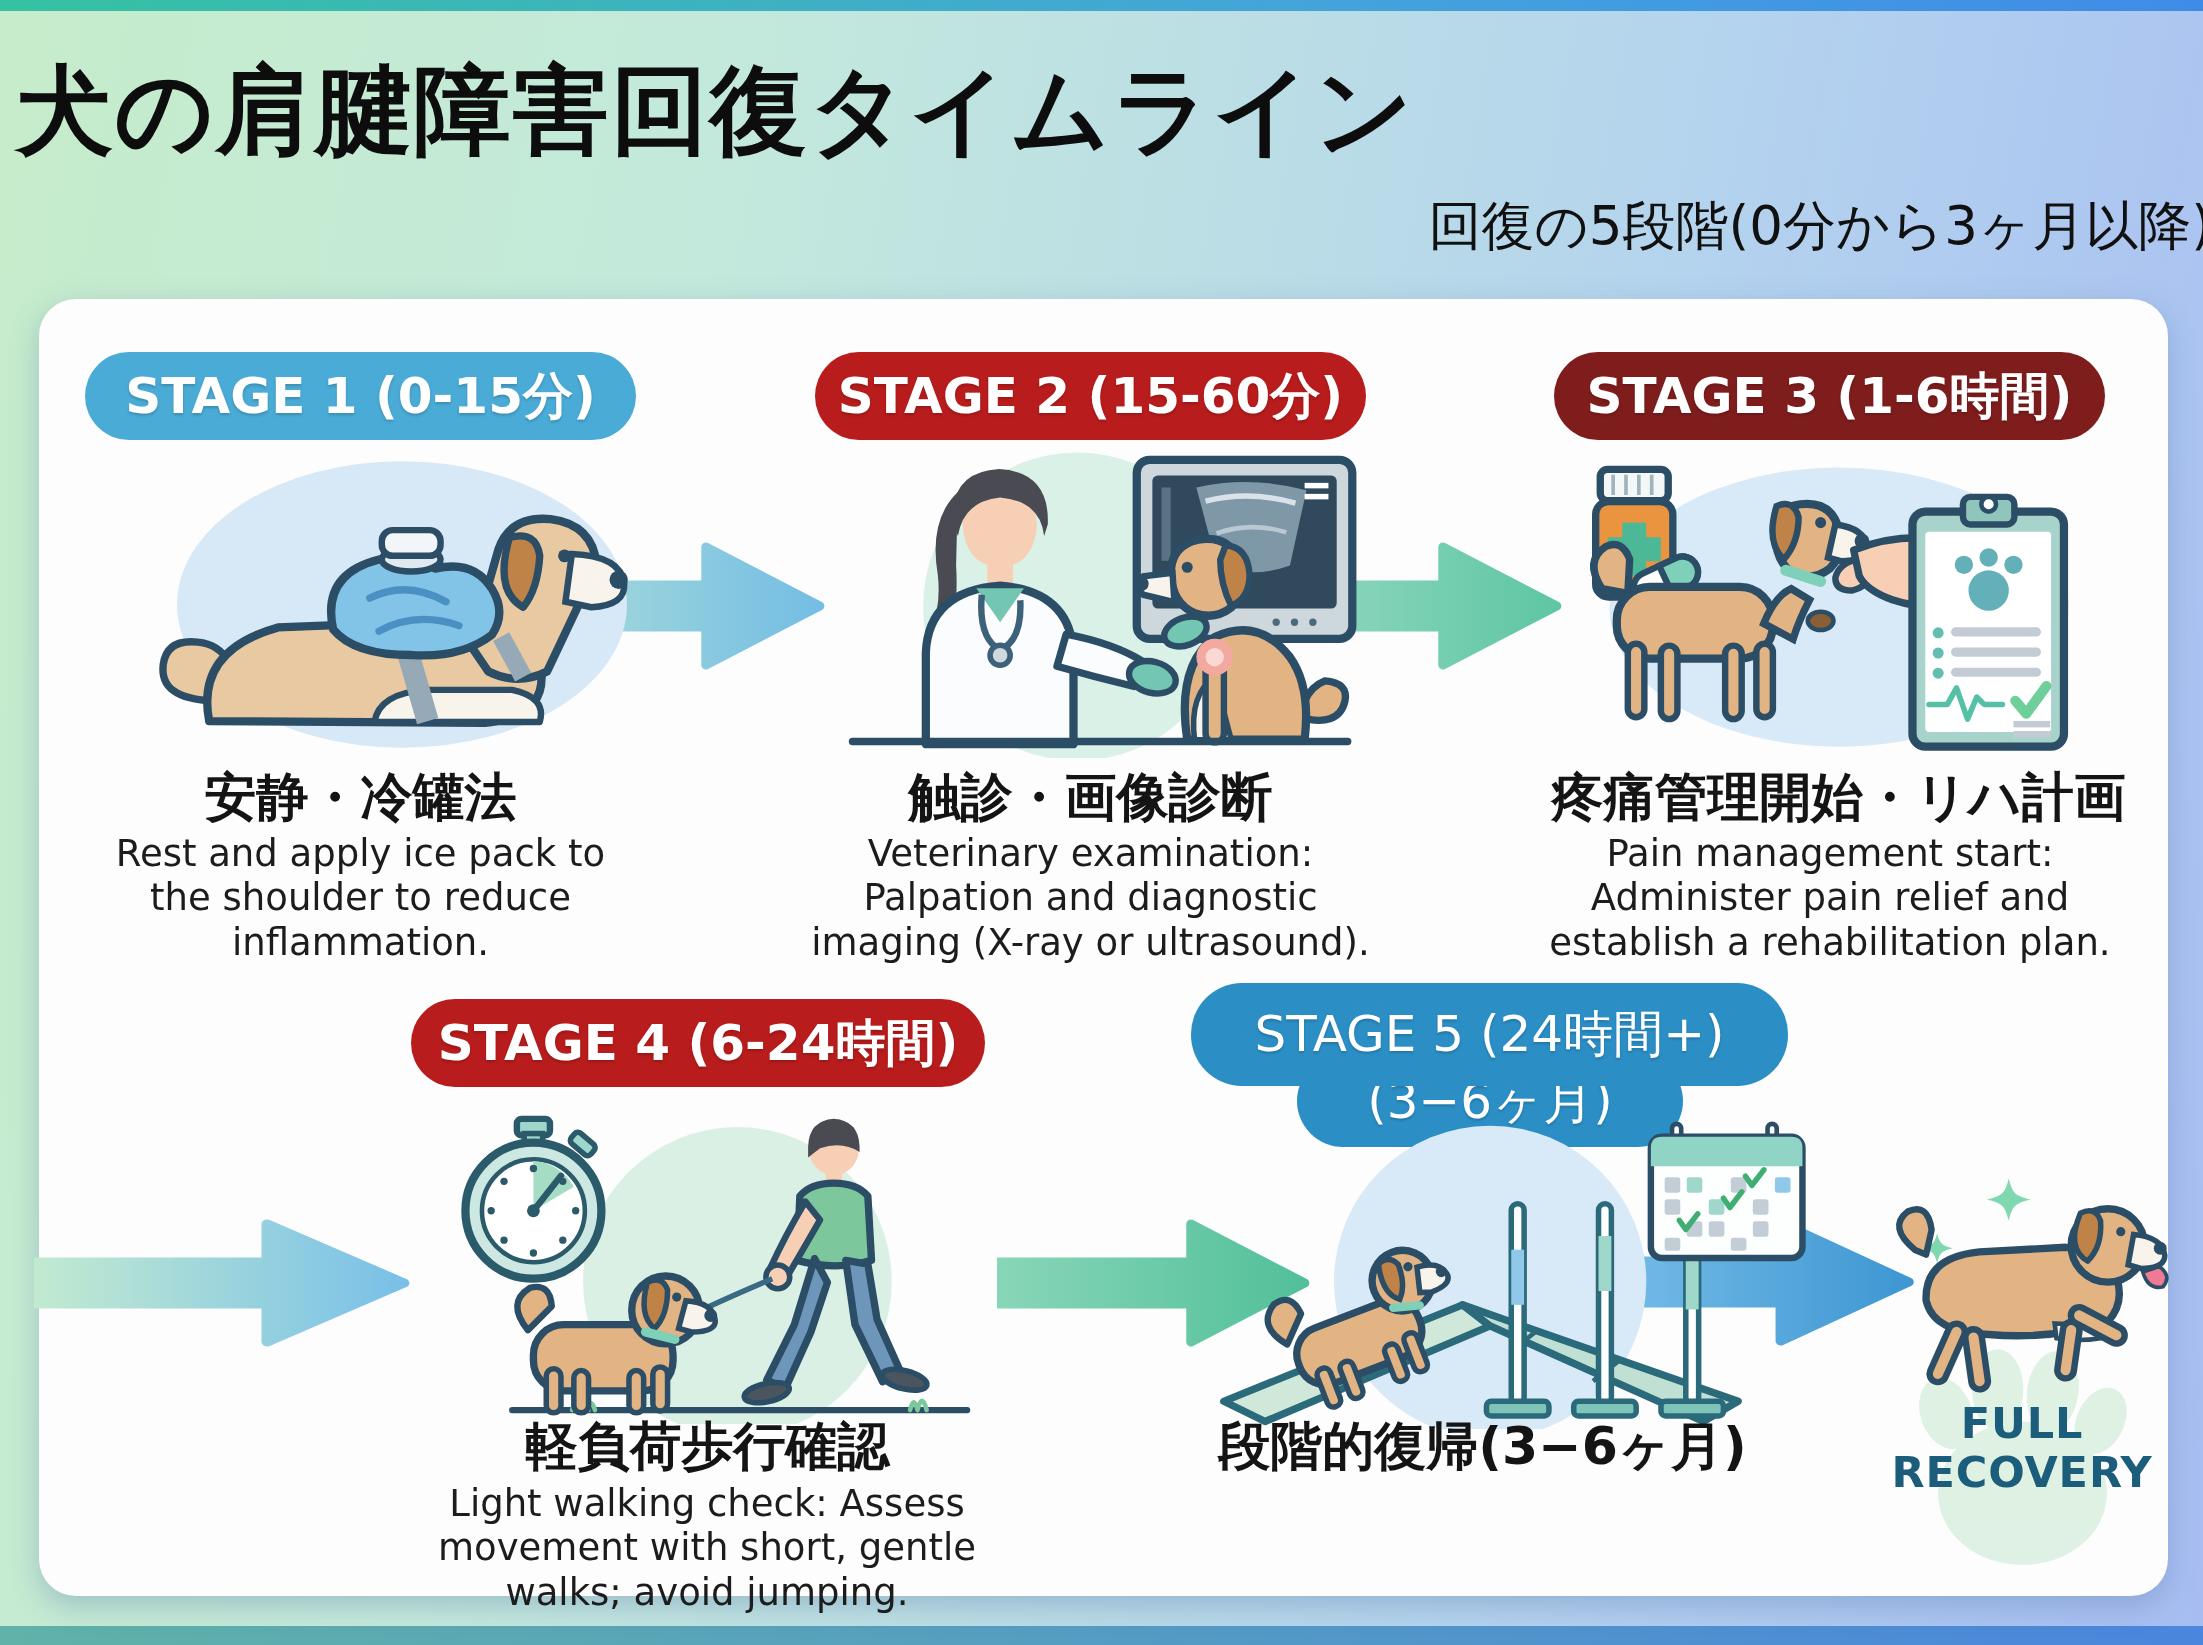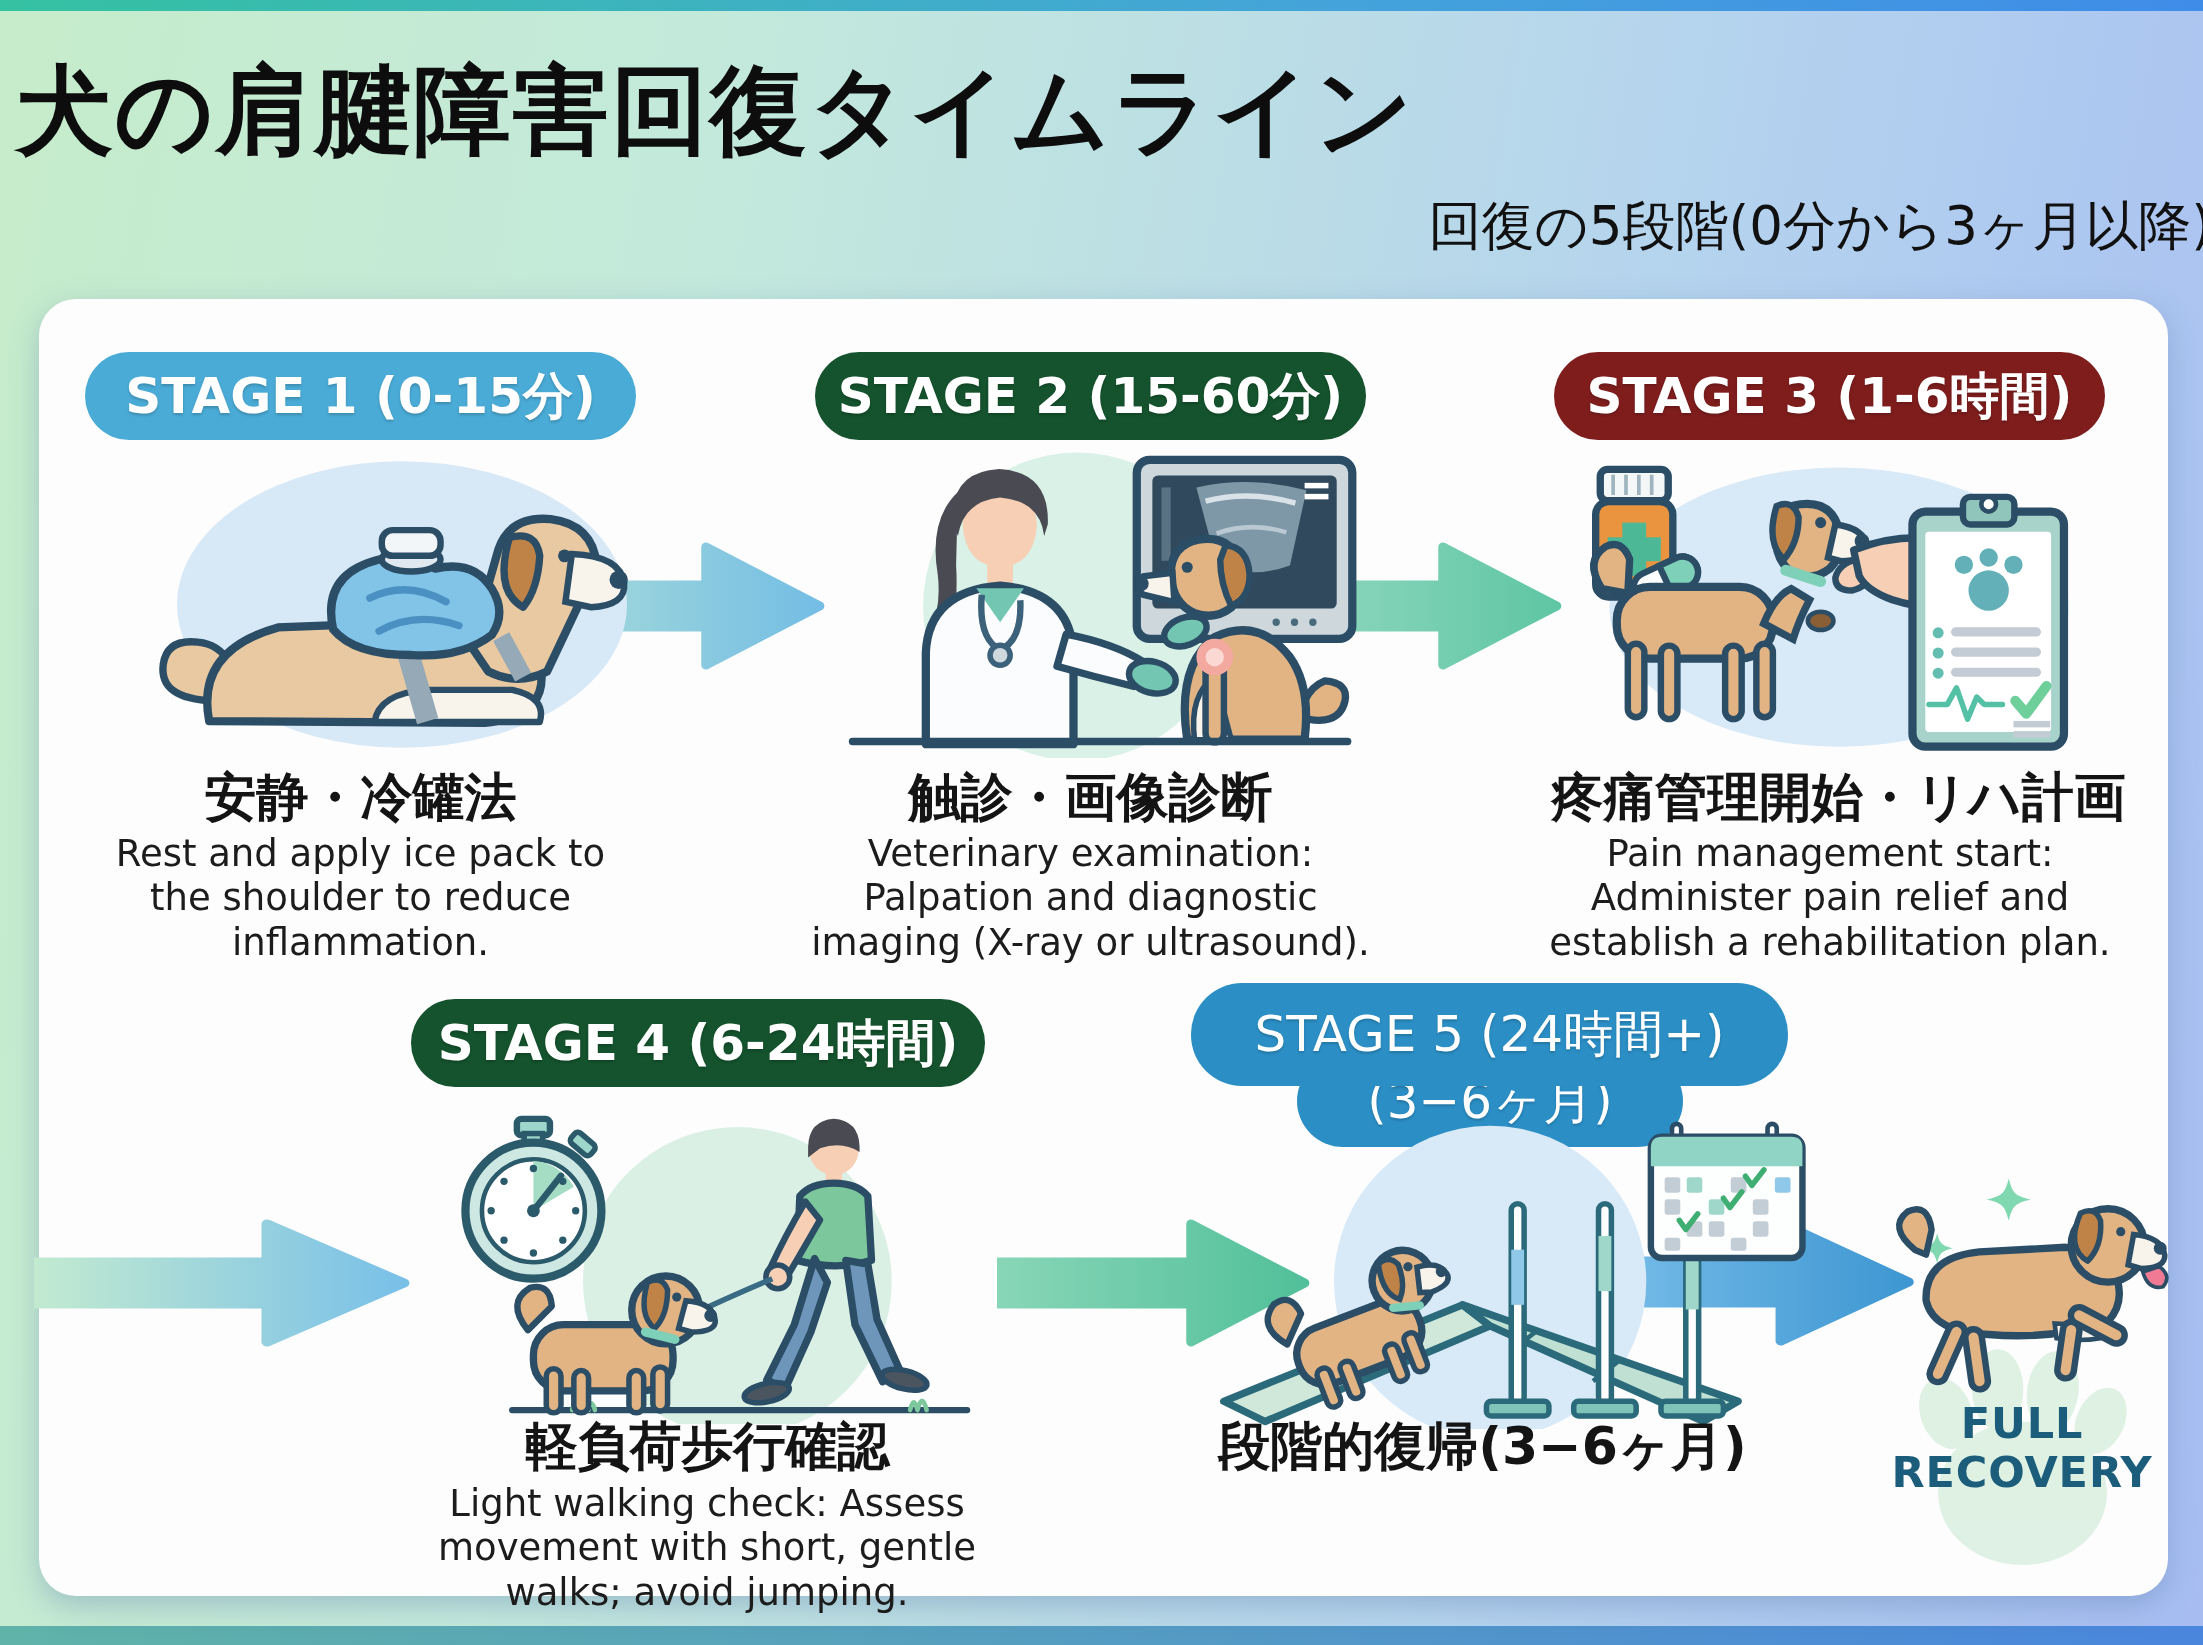--- a/index.html
+++ b/index.html
@@ -12,21 +12,21 @@
   .title{position:absolute;top:31px;left:0;width:100%;margin:16px;
          font-size:97px;font-weight:900;letter-spacing:1.8px;color:#0d0d0d;font-family:Liberation Serif, serif;}
   .subtitle{position:absolute;top:191px;left:8px;width:100%;text-align:right;
             font-size:53px;font-weight:400;color:#111;}
   .card{position:absolute;left:39px;top:299px;width:2129px;height:1297px;background:#fdfdfe;
         border-radius:37px;box-shadow:0 9.2px 27.5px rgba(90,120,170,.35);}
   .badge{position:absolute;height:88px;border-radius:48px;display:flex;align-items:center;
          justify-content:center;color:#fff;font-weight:800;font-size:50px;
          text-shadow:0 1.8px 2.8px rgba(0,0,0,.18);white-space:nowrap;}
   .badge.blue{background:#4aabd6;}
-  .badge.green{background:#14532d;}
+  .badge.green{background:#b91c1c;}
   .badge.deep{background:#7f1d1d;}
   .pill5{position:absolute;background:#2b8fc6;color:#fff;font-weight:400;font-size:50px;
          display:flex;align-items:center;justify-content:center;
          text-shadow:0 1.8px 2.8px rgba(0,0,0,.18);white-space:nowrap;}
   .jp-heading{position:absolute;text-align:center;font-size:52px;font-weight:800;color:#141414;white-space:nowrap;}
   .desc{position:absolute;text-align:center;font-size:37px;line-height:1.2;color:#1c1c1c;}
   .illo,.arrow{position:absolute;}
   .recovery-label{position:absolute;text-align:center;font-size:43px;line-height:1.15;
                   font-weight:800;color:#1b5d7a;letter-spacing:0.9px;}
 </style>

